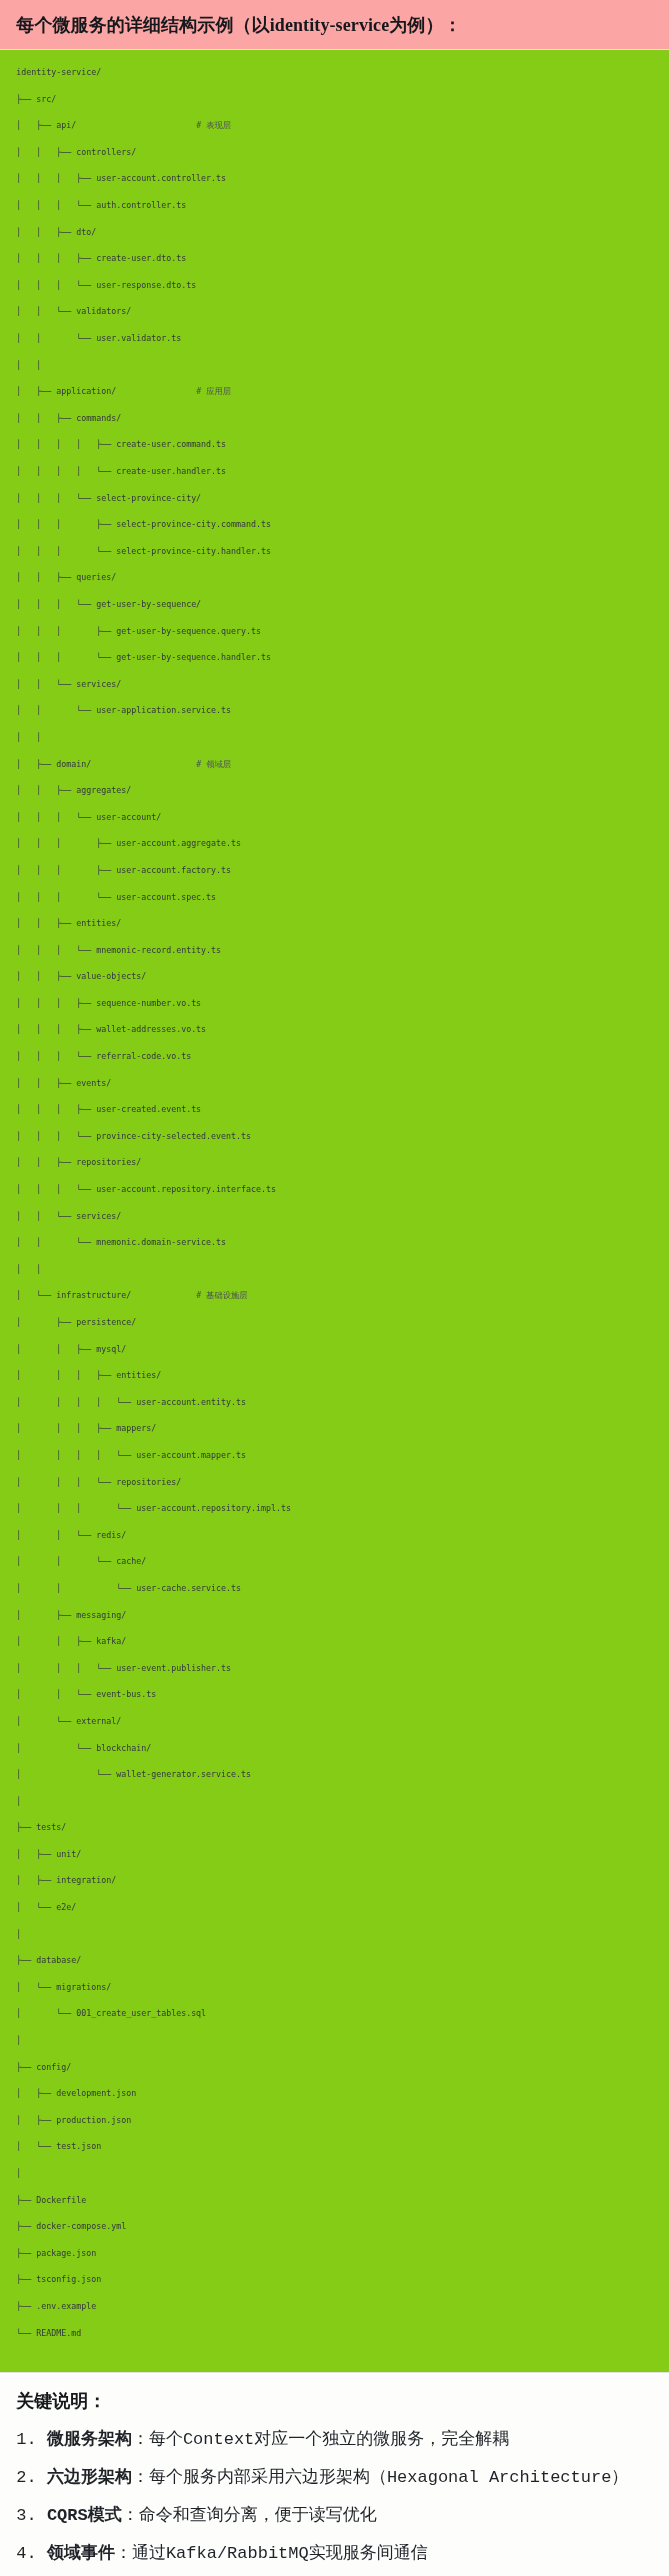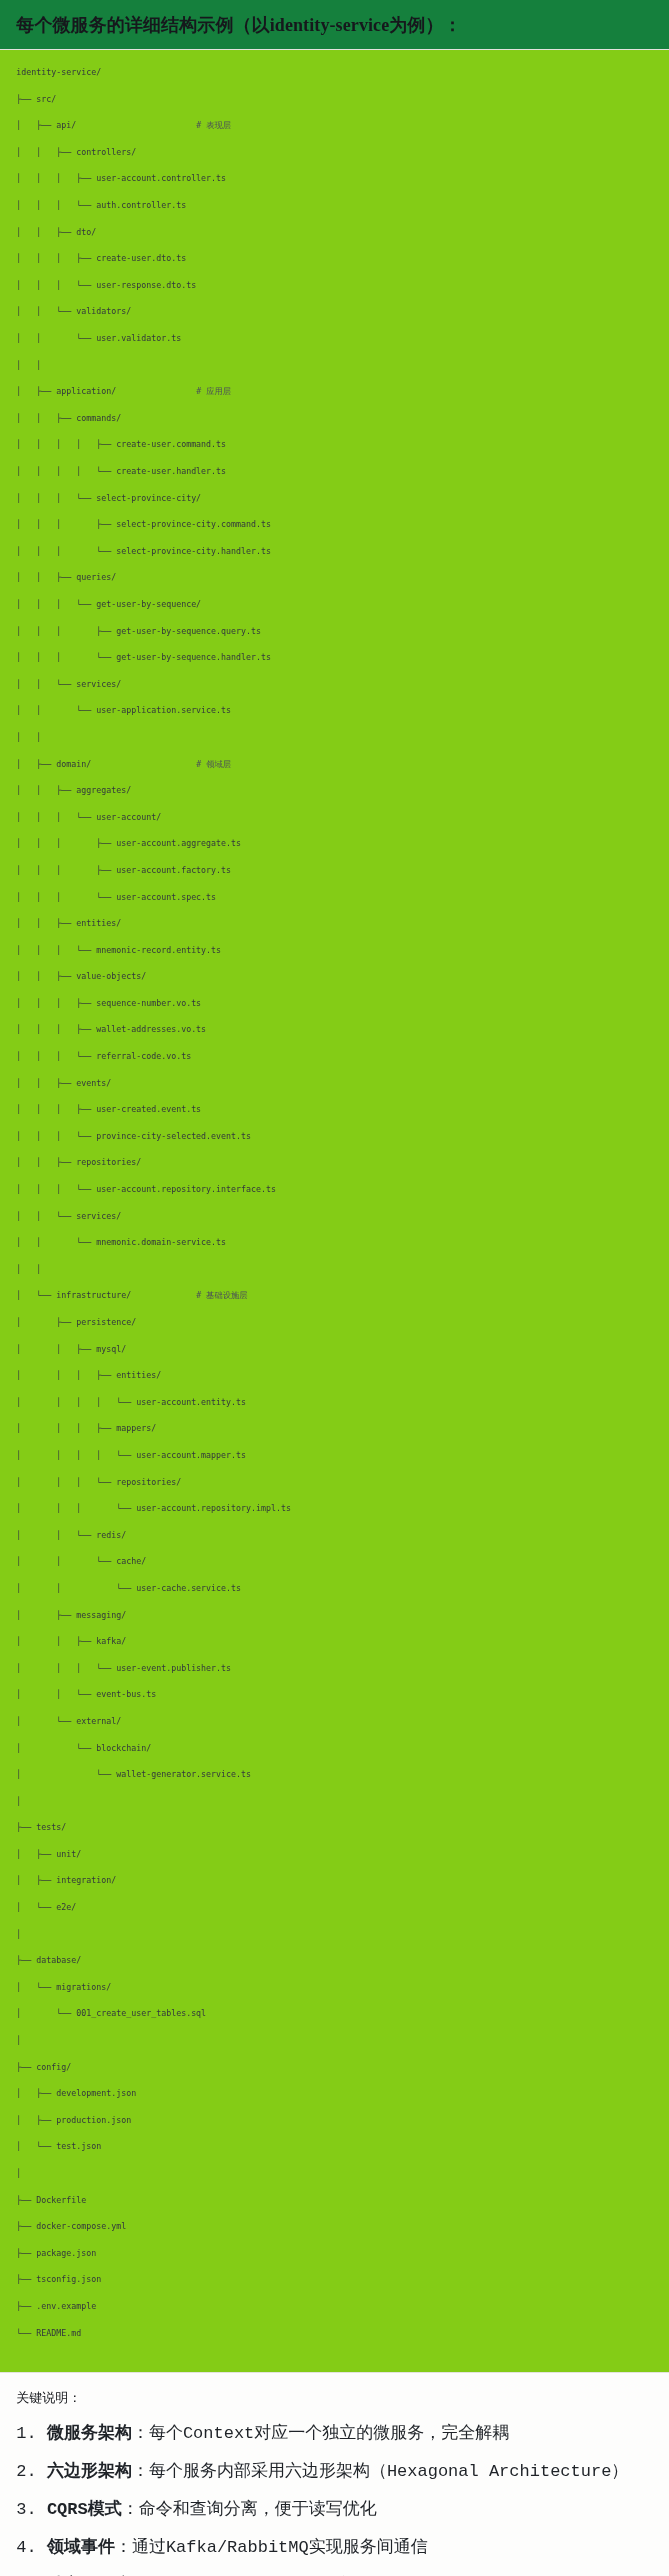--- a/index.html
+++ b/index.html
@@ -9,21 +9,21 @@
   }
   body {
     width: 669px;
     font-family: "Liberation Sans", sans-serif;
     color: #1f2328;
     -webkit-font-smoothing: antialiased;
   }
 
   
   .doc-header {
-    background: #15803d;
+    background: #fca5a5;
     padding: 13.8px 16.3px 12.5px 16.3px;
     border-bottom: 0.6px solid #e3e3de;
   }
   .doc-header .title {
     font-family: "Liberation Serif", serif;
     font-size: 18px;
     font-weight: bold;
     line-height: 1.25;
     color: #16181c;
     letter-spacing: 0.1px;
@@ -52,22 +52,22 @@
     color: #4a5058;
   }
 
   
   .notes {
     background: #fdfdfc;
     padding: 16.3px 16.3px 13.8px 16.3px;
   }
   .notes h2 {
     font-family: "Liberation Serif", serif;
-    font-size: 13px;
-    font-weight: normal;
+    font-size: 18px;
+    font-weight: bold;
     margin: 0 0 13.8px 0;
     color: #16181c;
   }
   .note-item {
     font-family: Liberation Mono, monospace;
     font-size: 17px;
     line-height: 1.5;
     margin: 0 0 12.5px 0;
     color: #1f2328;
   }

